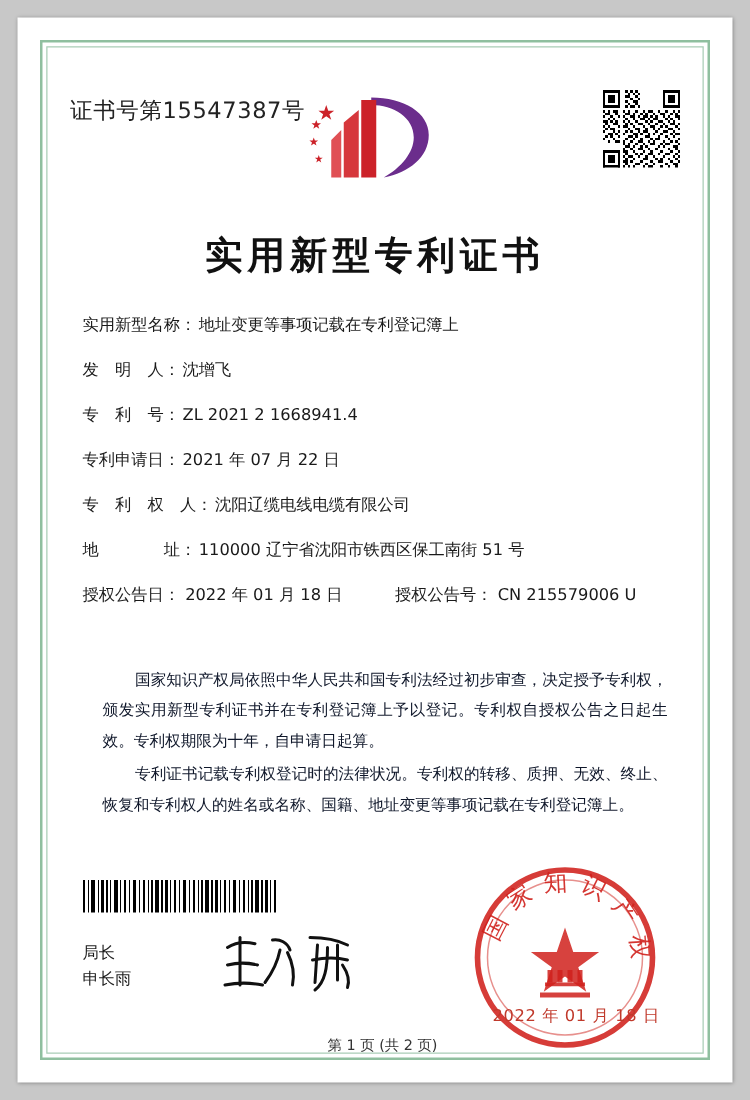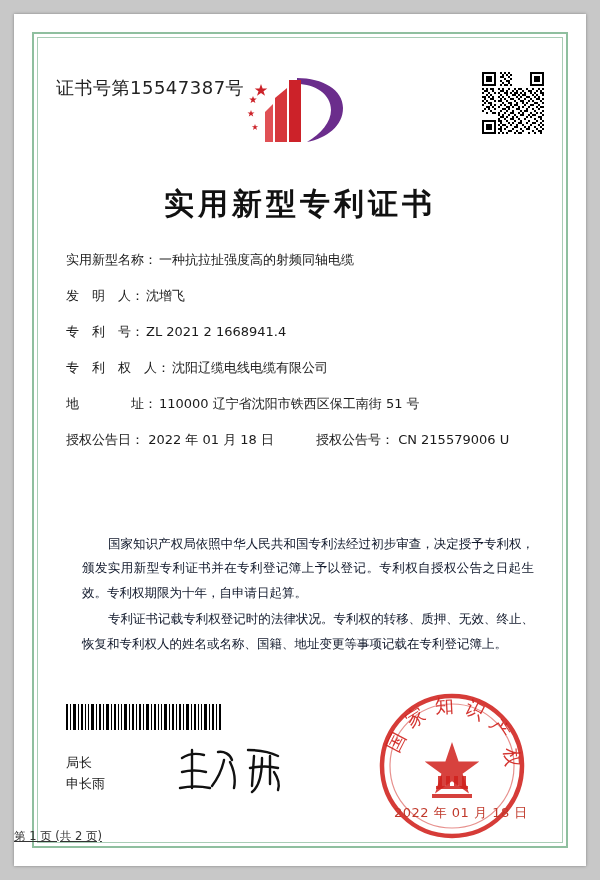--- a/index.html
+++ b/index.html
@@ -153,27 +153,26 @@
   .seal-date {
     position: absolute;
     left: 380px;
     top: 790px;
     font-size: 13px;
     color: #c0392b;
     letter-spacing: 0.5px;
   }
   .footer {
     position: absolute;
-    left: 0;
+    left: 12px;
     right: 0;
     bottom: 22px;
-    text-align: left;
+    text-align: center;
     font-size: 11.5px;
     color: #333;
-    text-decoration: underline;
   }
 </style>
 </head>
 <body>
 
 <div class="page">
   <div class="border-outer"></div>
   <div class="border-inner"></div>
 
   <div class="cert-no">证书号第15547387号</div>
@@ -438,29 +437,33 @@
         <polygon points="10,52 10.8,54.2 13.2,54.2 11.2,55.6 12,57.9 10,56.5 8,57.9 8.8,55.6 6.8,54.2 9.2,54.2"></polygon>
       </g>
     </svg>
   </div>
 
   <div class="title">实用新型专利证书</div>
 
   <div class="fields">
     <div class="field">
       <span class="lbl">实用新型名称：</span>
-      <span class="val">一种抗拉扯强度高的射频同轴电缆</span>
+      <span class="val">地址变更等事项记载在专利登记簿上</span>
     </div>
     <div class="field">
       <span class="lbl">发　明　人：</span>
       <span class="val">沈增飞</span>
     </div>
     <div class="field">
       <span class="lbl">专　利　号：</span>
       <span class="val">ZL 2021 2 1668941.4</span>
+    </div>
+    <div class="field">
+      <span class="lbl">专利申请日：</span>
+      <span class="val">2021 年 07 月 22 日</span>
     </div>
     <div class="field">
       <span class="lbl">专　利　权　人：</span>
       <span class="val">沈阳辽缆电线电缆有限公司</span>
     </div>
     <div class="field">
       <span class="lbl">地　　　　址：</span>
       <span class="val">110000 辽宁省沈阳市铁西区保工南街 51 号</span>
     </div>
     <div class="row-two">

